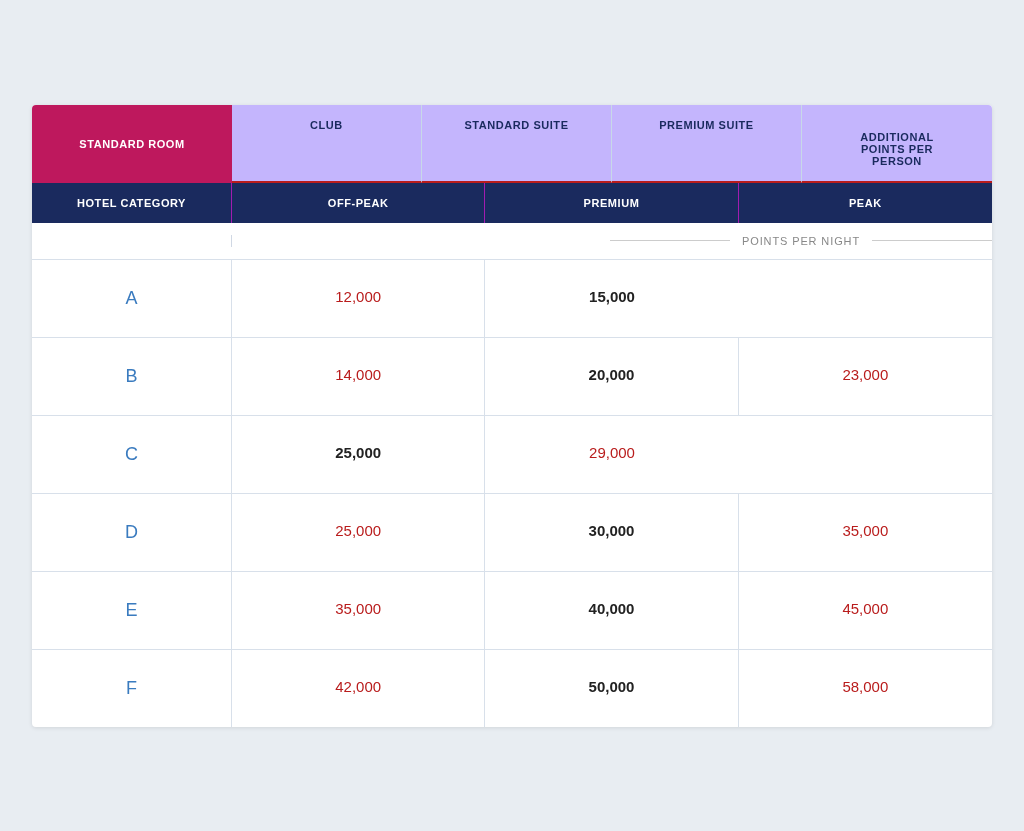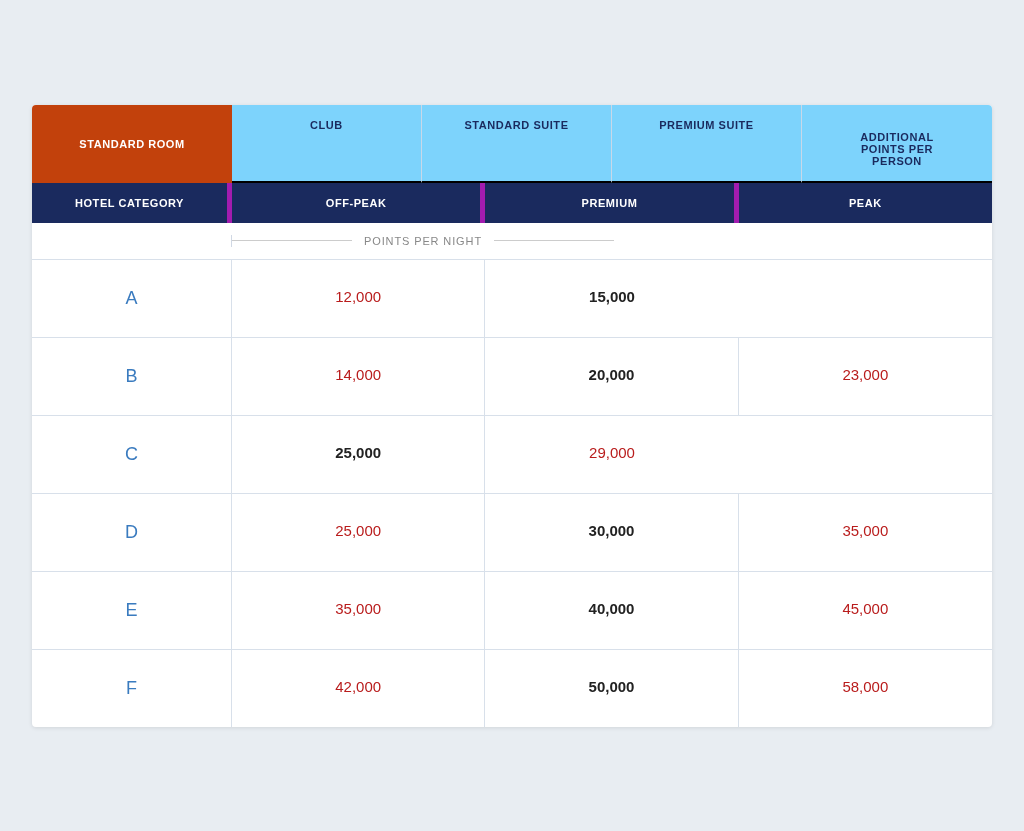--- a/index.html
+++ b/index.html
@@ -33,22 +33,22 @@
     }
 
     .top-header-cell {
       padding: 14px 16px;
       text-align: center;
       font-size: 11px;
       font-weight: 700;
       letter-spacing: 0.05em;
       color: #1a2a5e;
       border-right: 1px solid #c8d8e8;
-      border-bottom: 2px solid #000000;
-      background: #7dd3fc;
+      border-bottom: 2px solid #b91c1c;
+      background: #c4b5fd;
     }
 
     .top-header-cell:first-child {
       background: #1a2a5e;
       color: white;
       display: flex;
       align-items: center;
       justify-content: center;
       border-right: none;
       border-bottom: none;
@@ -64,21 +64,21 @@
       background: #1a2a5e;
     }
 
     .sub-header-cell {
       padding: 14px 16px;
       text-align: center;
       font-size: 11px;
       font-weight: 700;
       letter-spacing: 0.05em;
       color: white;
-      border-right: 5px solid #a21caf;
+      border-right: 1px solid #a21caf;
     }
 
     .sub-header-cell:last-child {
       border-right: none;
     }
 
     .points-label-row {
       display: grid;
       grid-template-columns: 200px 1fr;
       padding: 12px 0;
@@ -88,21 +88,21 @@
       border-right: 1px solid #d0d8e4;
     }
 
     .points-label {
       text-align: center;
       font-size: 11px;
       color: #888;
       letter-spacing: 0.08em;
       display: flex;
       align-items: center;
-      justify-content: flex-start;
+      justify-content: flex-end;
       gap: 12px;
     }
 
     .points-label::before,
     .points-label::after {
       content: '';
       flex: 1;
       height: 1px;
       background: #ccc;
       max-width: 120px;
@@ -144,21 +144,21 @@
     .rows-wrapper {
       border-top: 1px solid #d8e0ea;
     }
   </style>
 </head>
 <body>
 
 <div class="table-container">
 
   <div class="top-header">
-    <div class="top-header-cell" style="background:#c2410c; color:white; border-bottom:none;">
+    <div class="top-header-cell" style="background:#be185d; color:white; border-bottom:none;">
       <span>STANDARD ROOM</span>
     </div>
     <div class="top-header-cell">
       <span>CLUB</span>
     </div>
     <div class="top-header-cell">
       <span>STANDARD SUITE</span>
     </div>
     <div class="top-header-cell">
       <span>PREMIUM SUITE</span>

